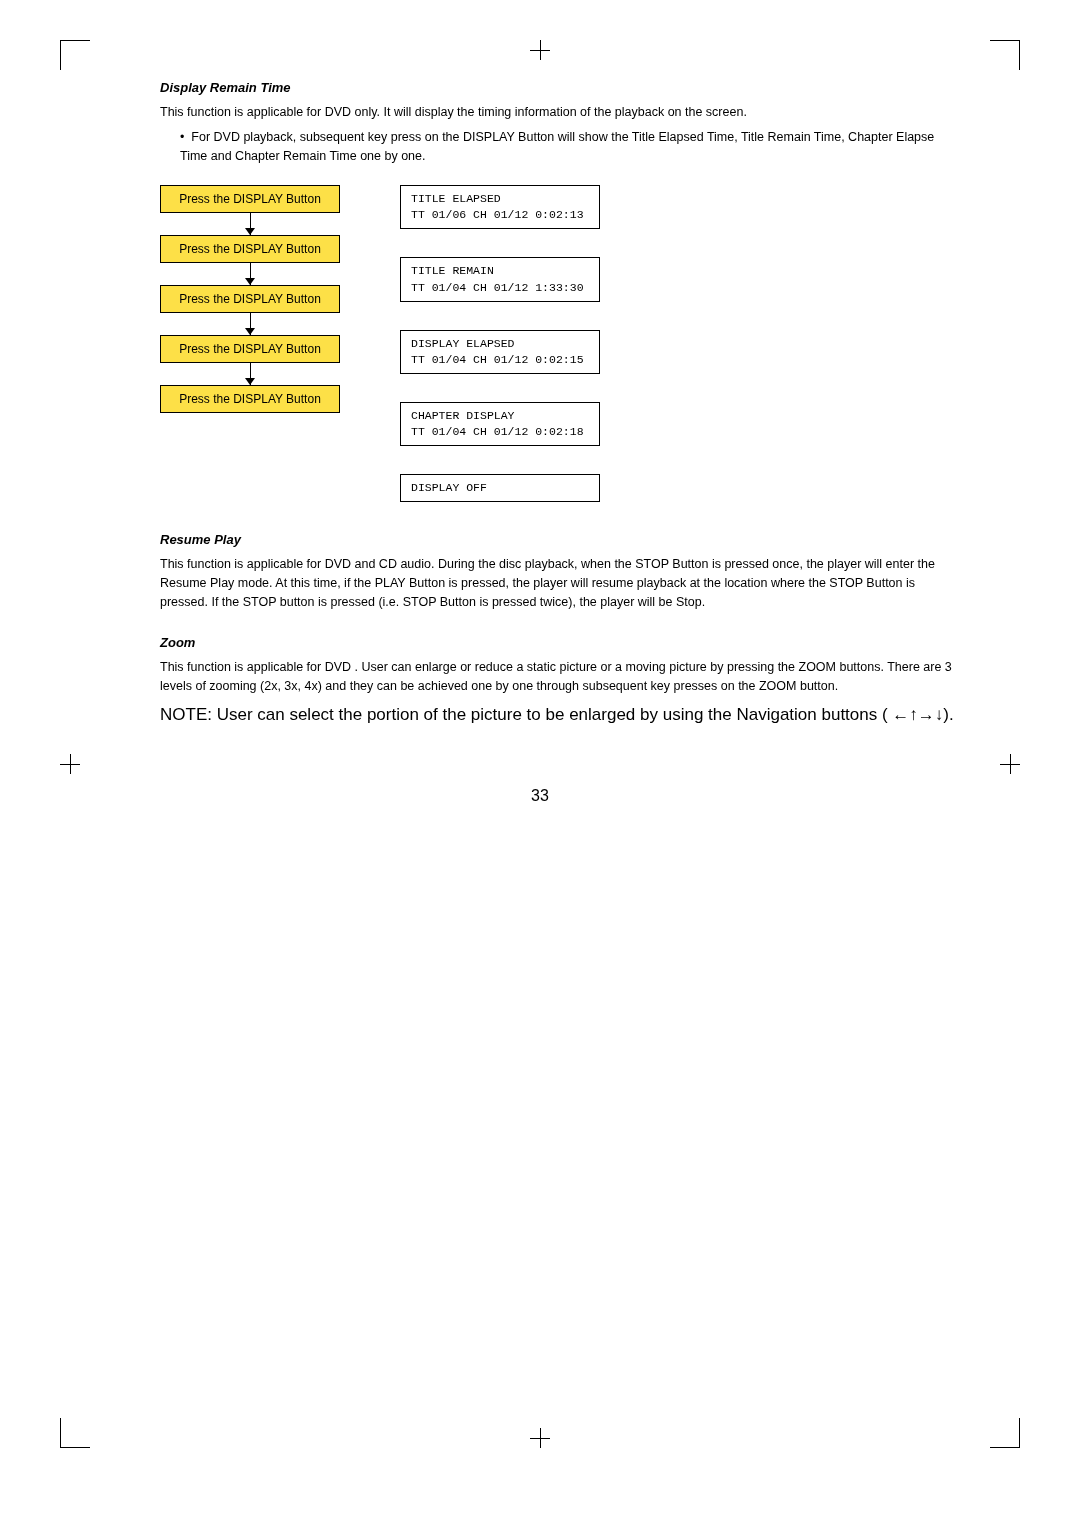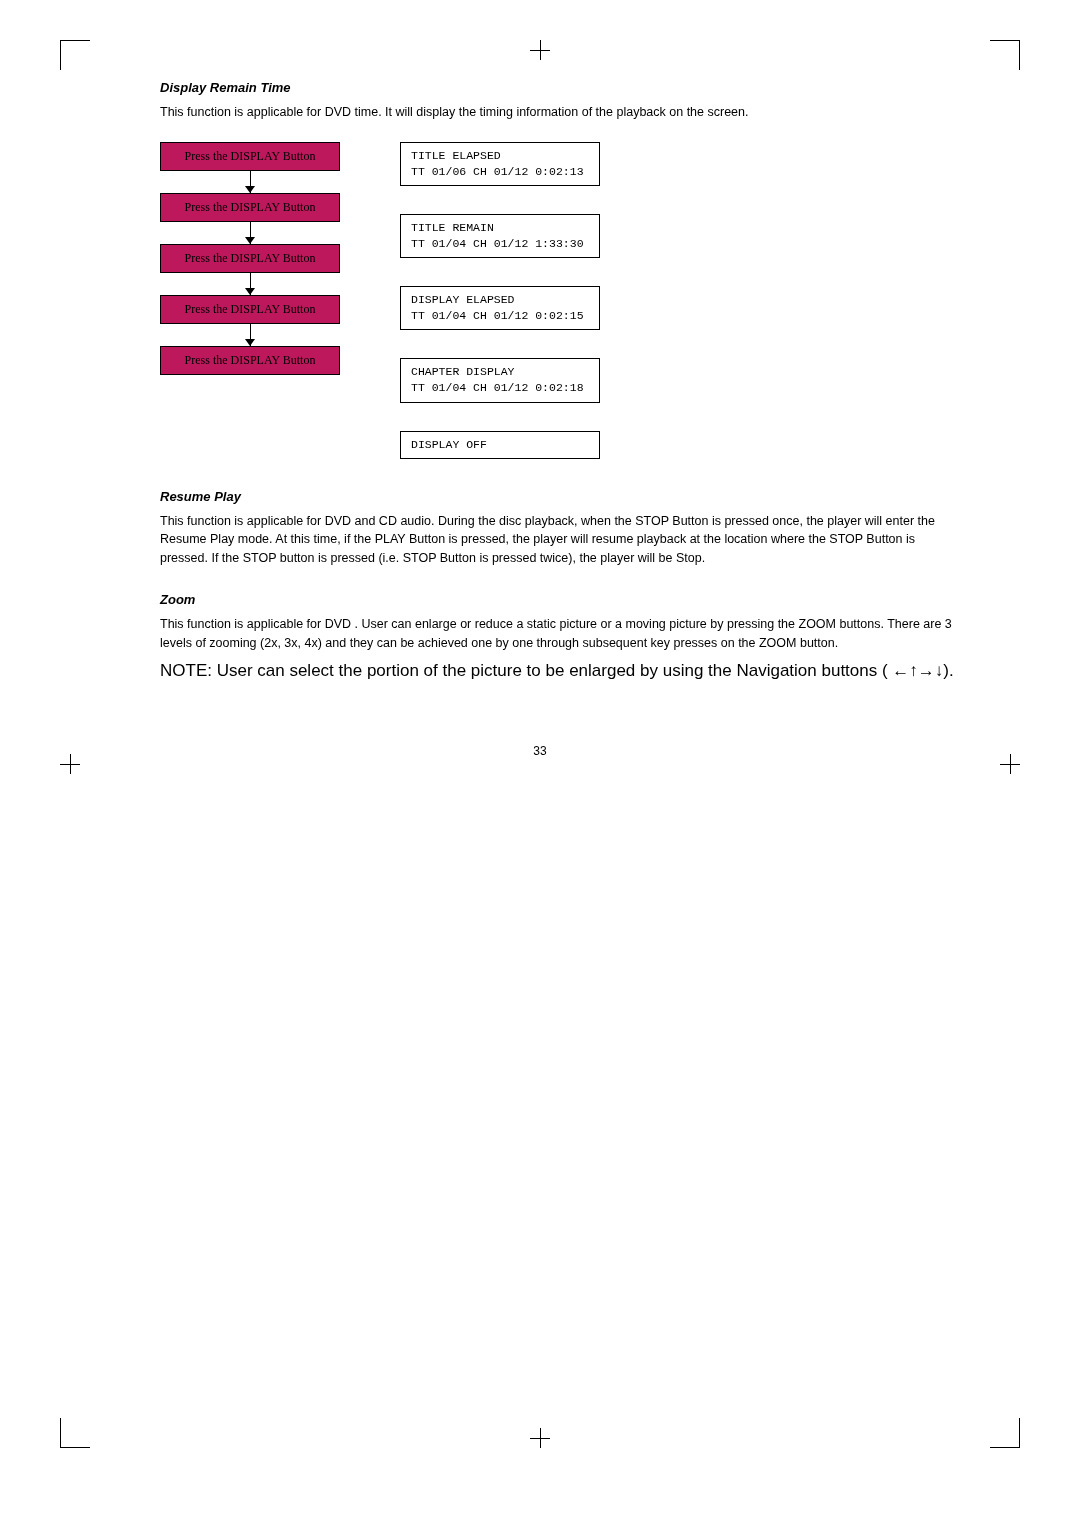--- a/index.html
+++ b/index.html
@@ -100,22 +100,21 @@
       align-items: center;
       gap: 0;
     }
 
     .flow-box {
       border: 1px solid #000;
       padding: 6px 14px;
       font-size: 12px;
       text-align: center;
       min-width: 180px;
-      background: #be185d;
-      font-family: Liberation Serif, serif;
+      background: #fde047;
     }
 
     .flow-arrow {
       width: 1px;
       height: 22px;
       background: #000;
       position: relative;
       margin: 0 auto;
     }
 
@@ -153,21 +152,21 @@
     }
 
     .section-gap {
       margin-bottom: 24px;
       margin-left: 40px;
     }
 
     .page-number {
       text-align: center;
       margin-top: 60px;
-      font-size: 12px;
+      font-size: 16px;
     }
 
     .note-text {
       font-size: 17px;
       margin-top: 6px;
       line-height: 1.5;
     }
   </style>
 </head>
 <body>
@@ -179,21 +178,24 @@
   <div class="corner-mark bl"></div>
   <div class="corner-mark br"></div>
 
   <div class="crosshair top-center"></div>
   <div class="crosshair bottom-center"></div>
   <div class="crosshair left-center"></div>
   <div class="crosshair right-center"></div>
 
   <div class="section-gap">
     <div class="section-title">Display Remain Time</div>
-    <div class="section-text">This function is applicable for DVD  time. It will display the timing information of the playback on the screen.</div>
+    <div class="section-text">This function is applicable for DVD  only. It will display the timing information of the playback on the screen.</div>
+    <div class="bullet-text">
+      <span>•&nbsp;&nbsp;</span><span>For DVD playback, subsequent key press on the DISPLAY Button will show the Title Elapsed Time, Title Remain Time, Chapter Elapse Time and Chapter Remain Time one by one.</span>
+    </div>
 
     <div class="flow-diagram">
 
       <div class="flow-left">
 
         <div class="flow-box">
           <span>Press the DISPLAY Button</span>
         </div>
         <div class="flow-arrow"></div>
         <div class="flow-box">

